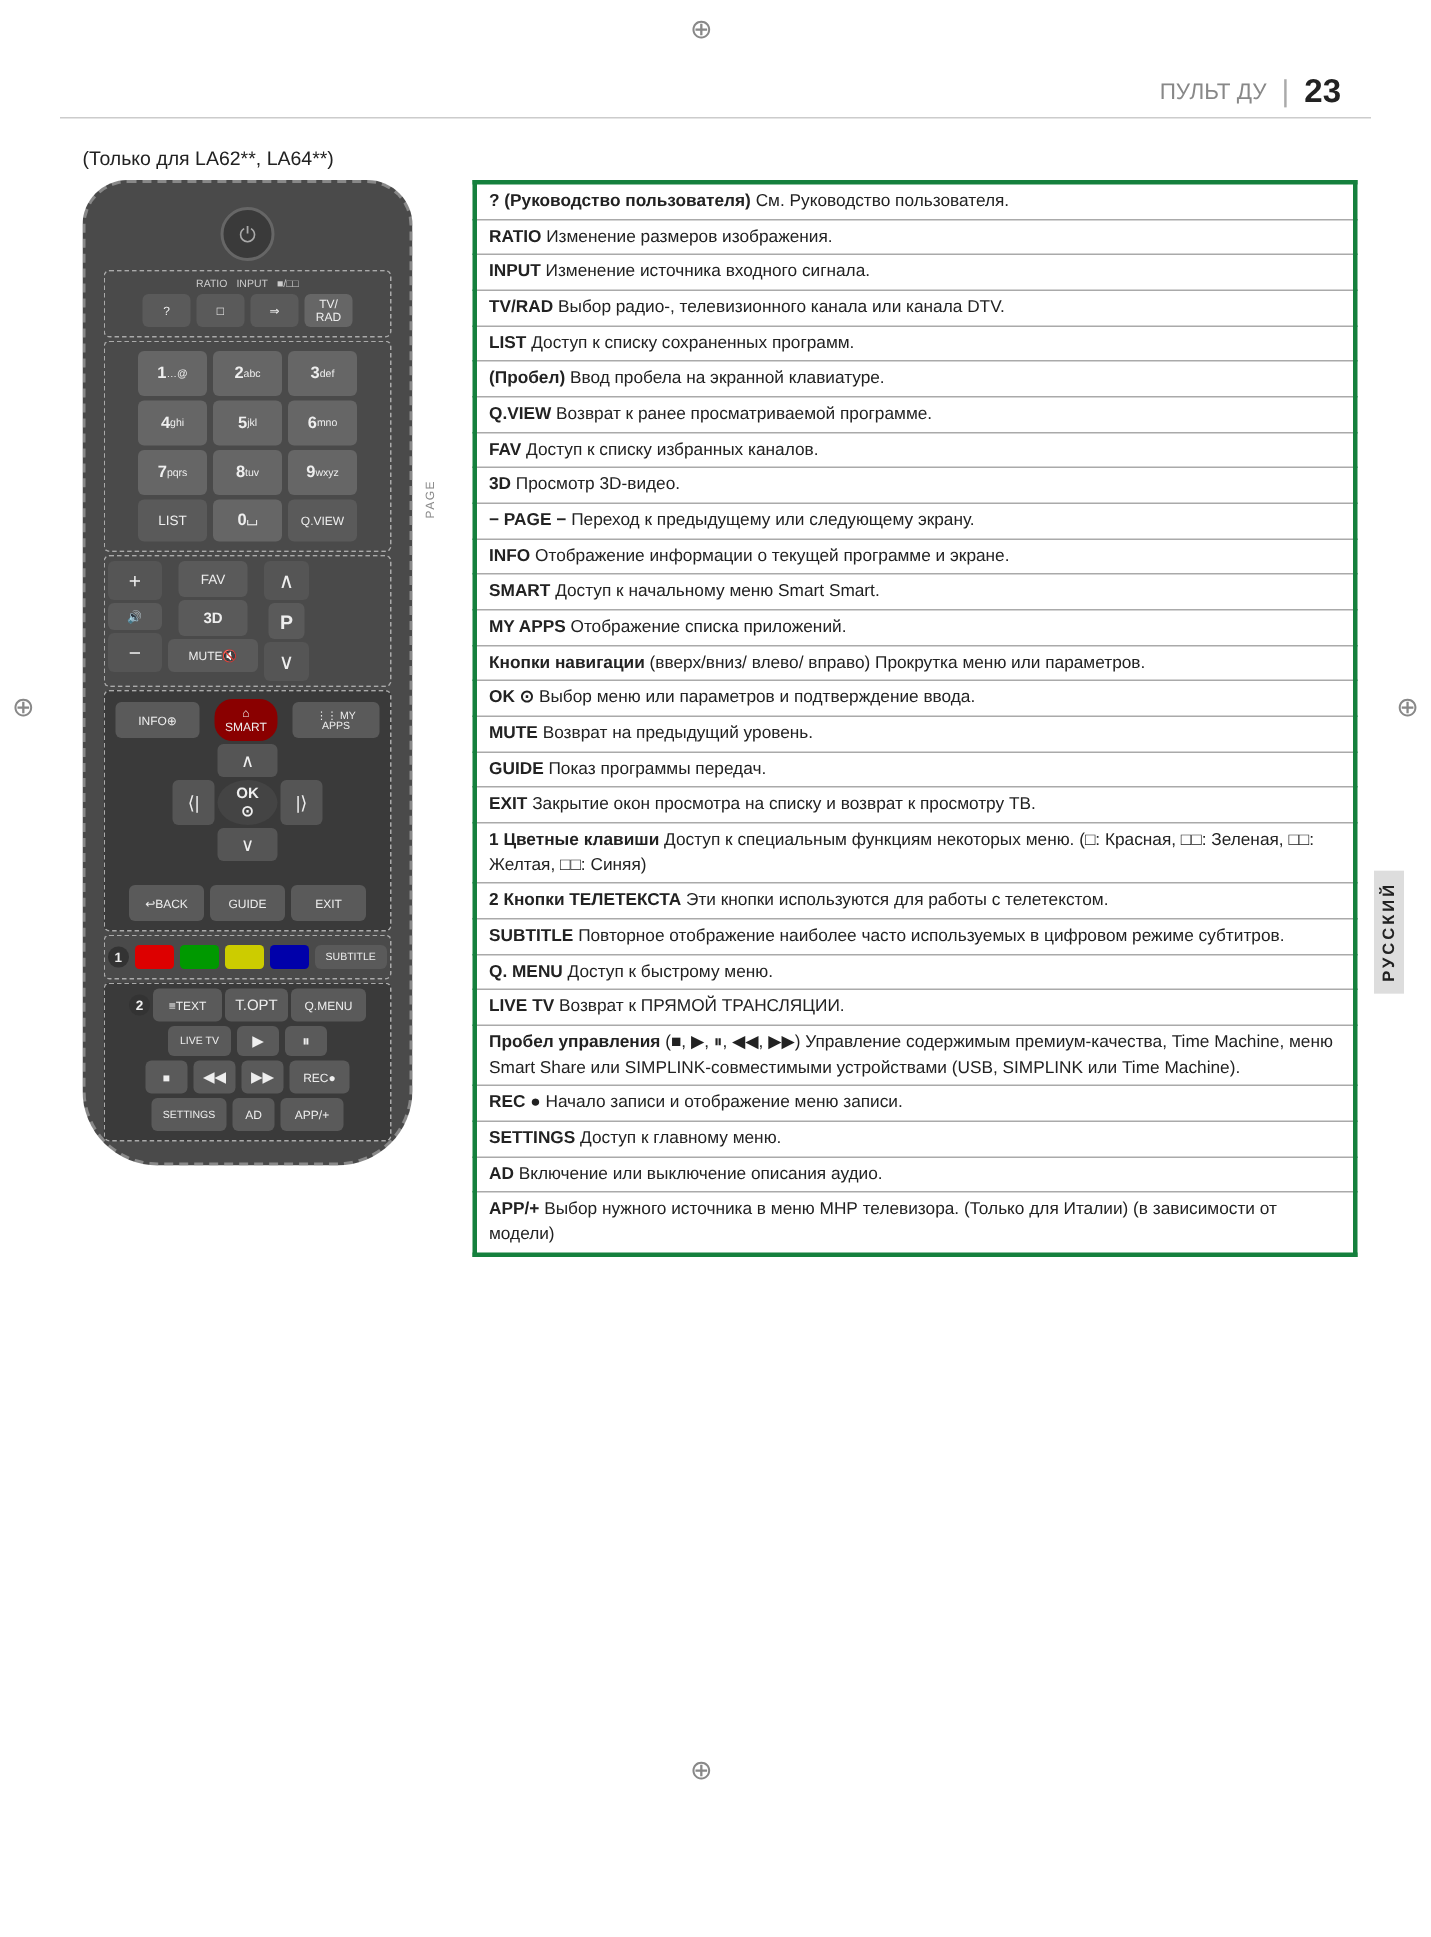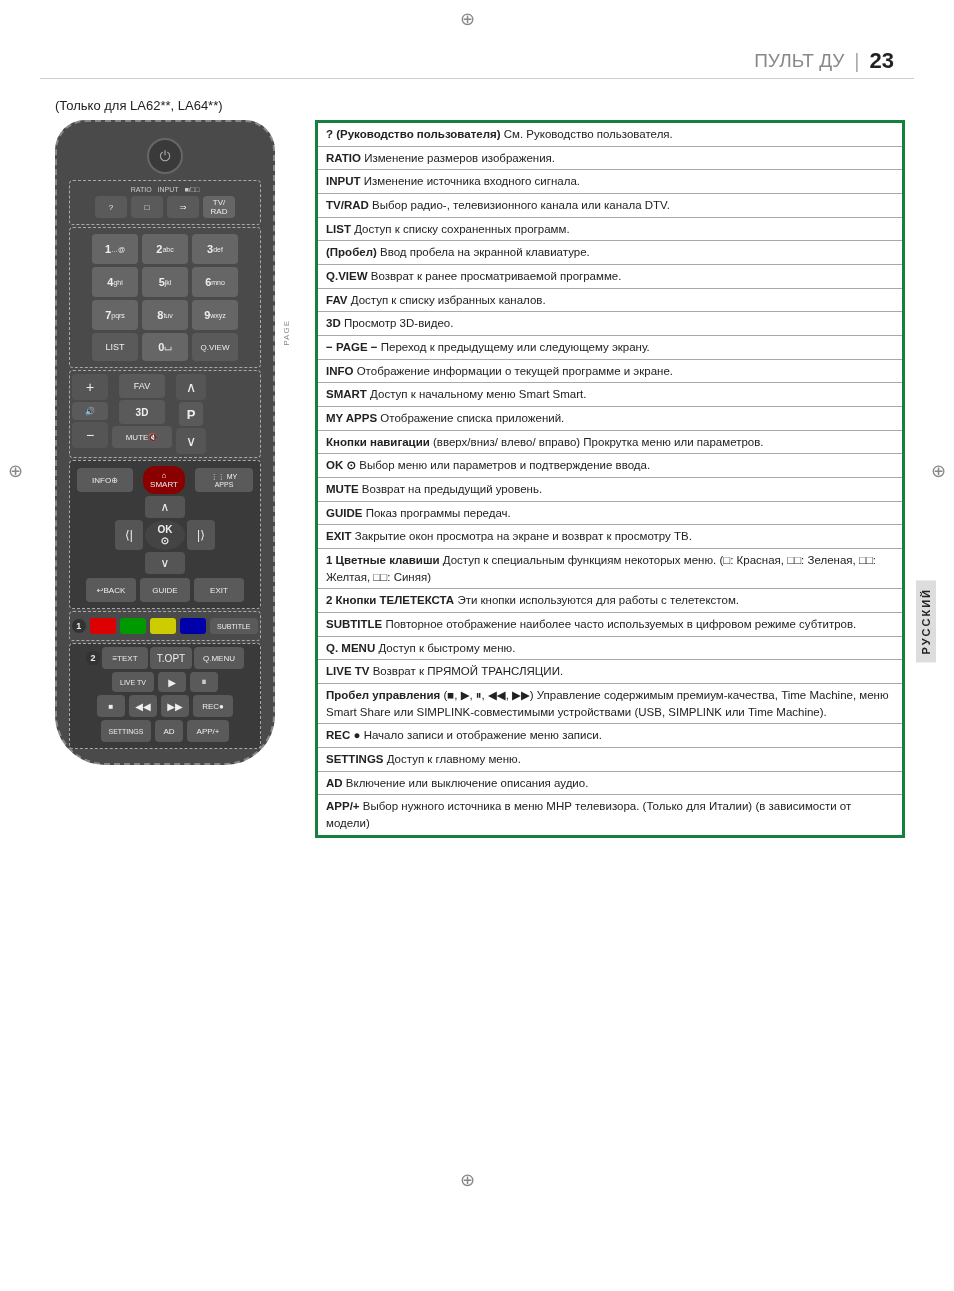--- a/index.html
+++ b/index.html
@@ -19,21 +19,21 @@
       position: absolute;
       top: 48px;
       right: 60px;
       display: flex;
       align-items: center;
       gap: 10px;
       font-size: 15px;
       color: #555;
     }
     .page-header .page-title {
-      font-size: 19px;
+      font-size: 15px;
       color: #888;
     }
     .page-header .page-number {
       font-size: 22px;
       color: #222;
       font-weight: bold;
     }
 
     
     .top-rule {
@@ -445,21 +445,21 @@
           <button class="btn-nav">∧</button>
           <div></div>
           <button class="btn-nav">⟨|</button>
           <button class="btn-nav btn-ok">OK<br>⊙</button>
           <button class="btn-nav">|⟩</button>
           <div></div>
           <button class="btn-nav">∨</button>
           <div></div>
         </div>
 
-        <div class="remote-row" style="margin-top:4px;">
+        <div class="remote-row" style="margin-top:16px;">
           <button class="remote-btn btn-back">↩BACK</button>
           <button class="remote-btn btn-guide">GUIDE</button>
           <button class="remote-btn btn-exit">EXIT</button>
         </div>
       </div>
 
       <div class="dashed-border-section">
         <div style="display:flex;align-items:center;gap:4px;justify-content:center;">
           <span class="label-1">1</span>
           <div class="color-btn-row">
@@ -551,21 +551,21 @@
         <tr>
           <td><strong>OK ⊙ </strong><span>Выбор меню или параметров и подтверждение ввода.</span></td>
         </tr>
         <tr>
           <td><strong>MUTE </strong><span>Возврат на предыдущий уровень.</span></td>
         </tr>
         <tr>
           <td><strong>GUIDE </strong><span>Показ программы передач.</span></td>
         </tr>
         <tr>
-          <td><strong>EXIT </strong><span>Закрытие окон просмотра на экране и возврат к просмотру ТВ.</span></td>
+          <td><strong>EXIT </strong><span>Закрытие окон просмотра на списку и возврат к просмотру ТВ.</span></td>
         </tr>
         <tr>
           <td><strong>1 Цветные клавиши </strong><span>Доступ к специальным функциям некоторых меню. (□: Красная, □□: Зеленая, □□: Желтая, □□: Синяя)</span></td>
         </tr>
         <tr>
           <td><strong>2 Кнопки ТЕЛЕТЕКСТА </strong><span>Эти кнопки используются для работы с телетекстом.</span></td>
         </tr>
         <tr>
           <td><strong>SUBTITLE </strong><span>Повторное отображение наиболее часто используемых в цифровом режиме субтитров.</span></td>
         </tr>

